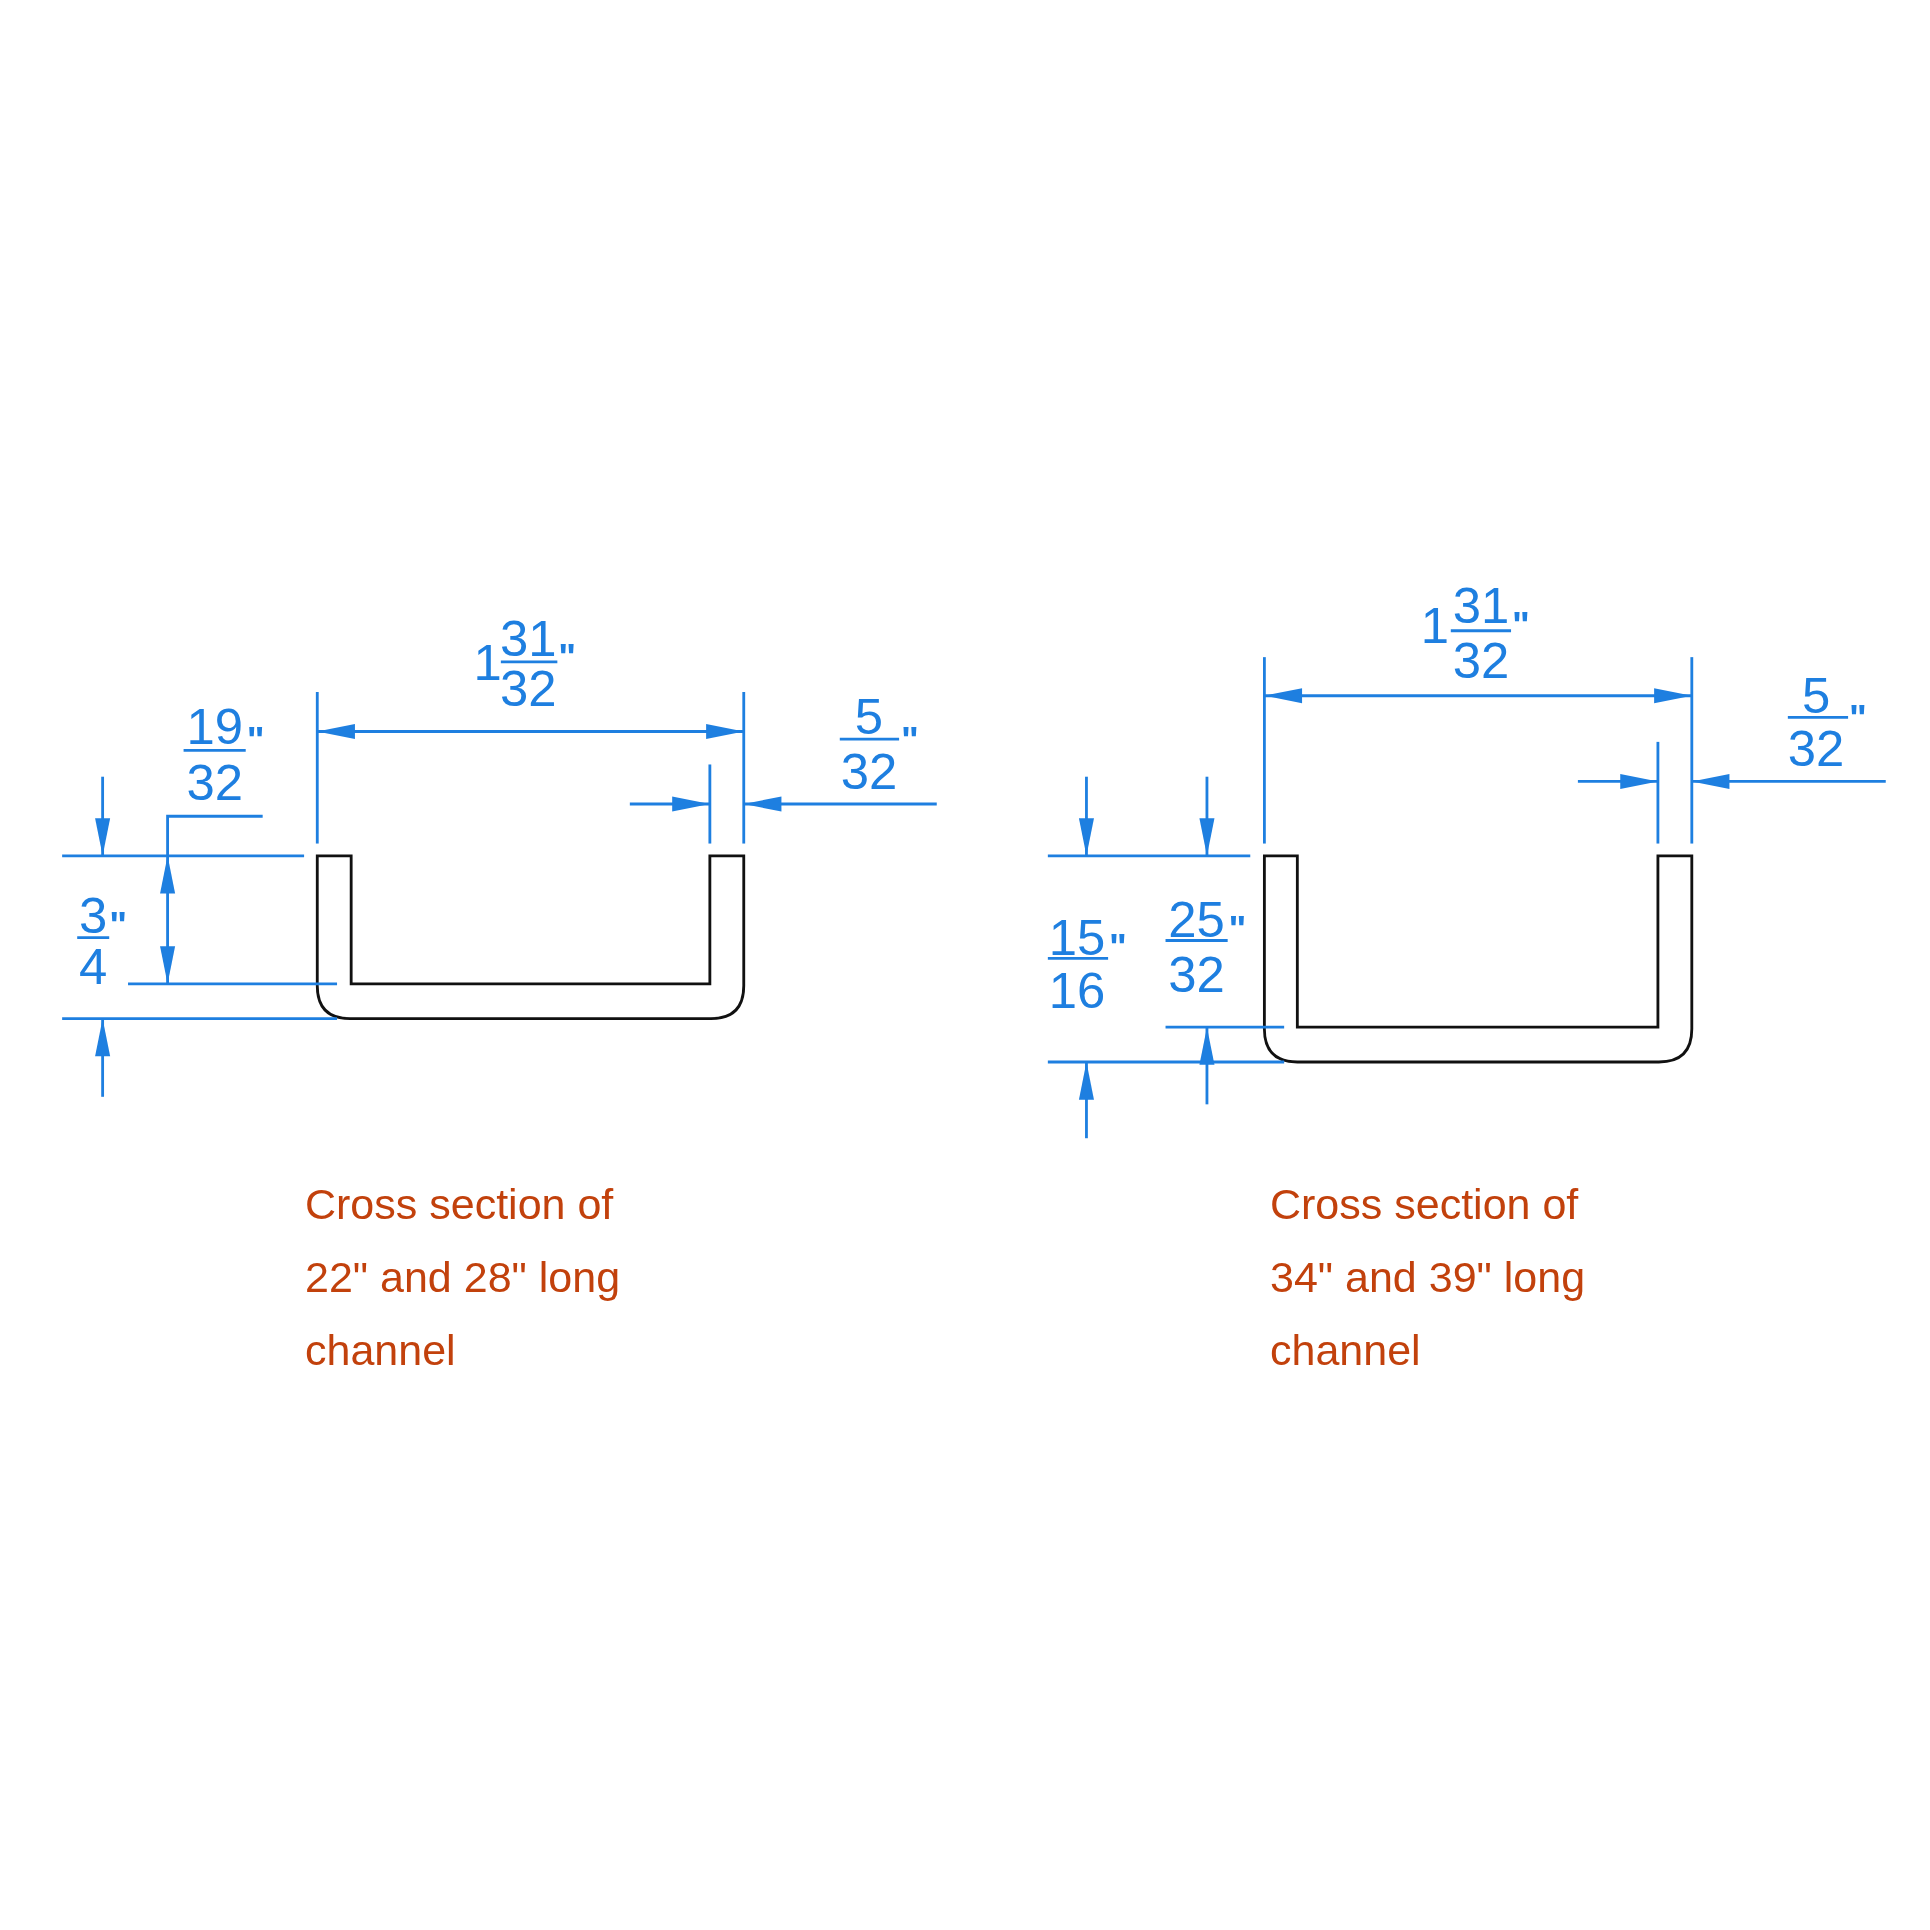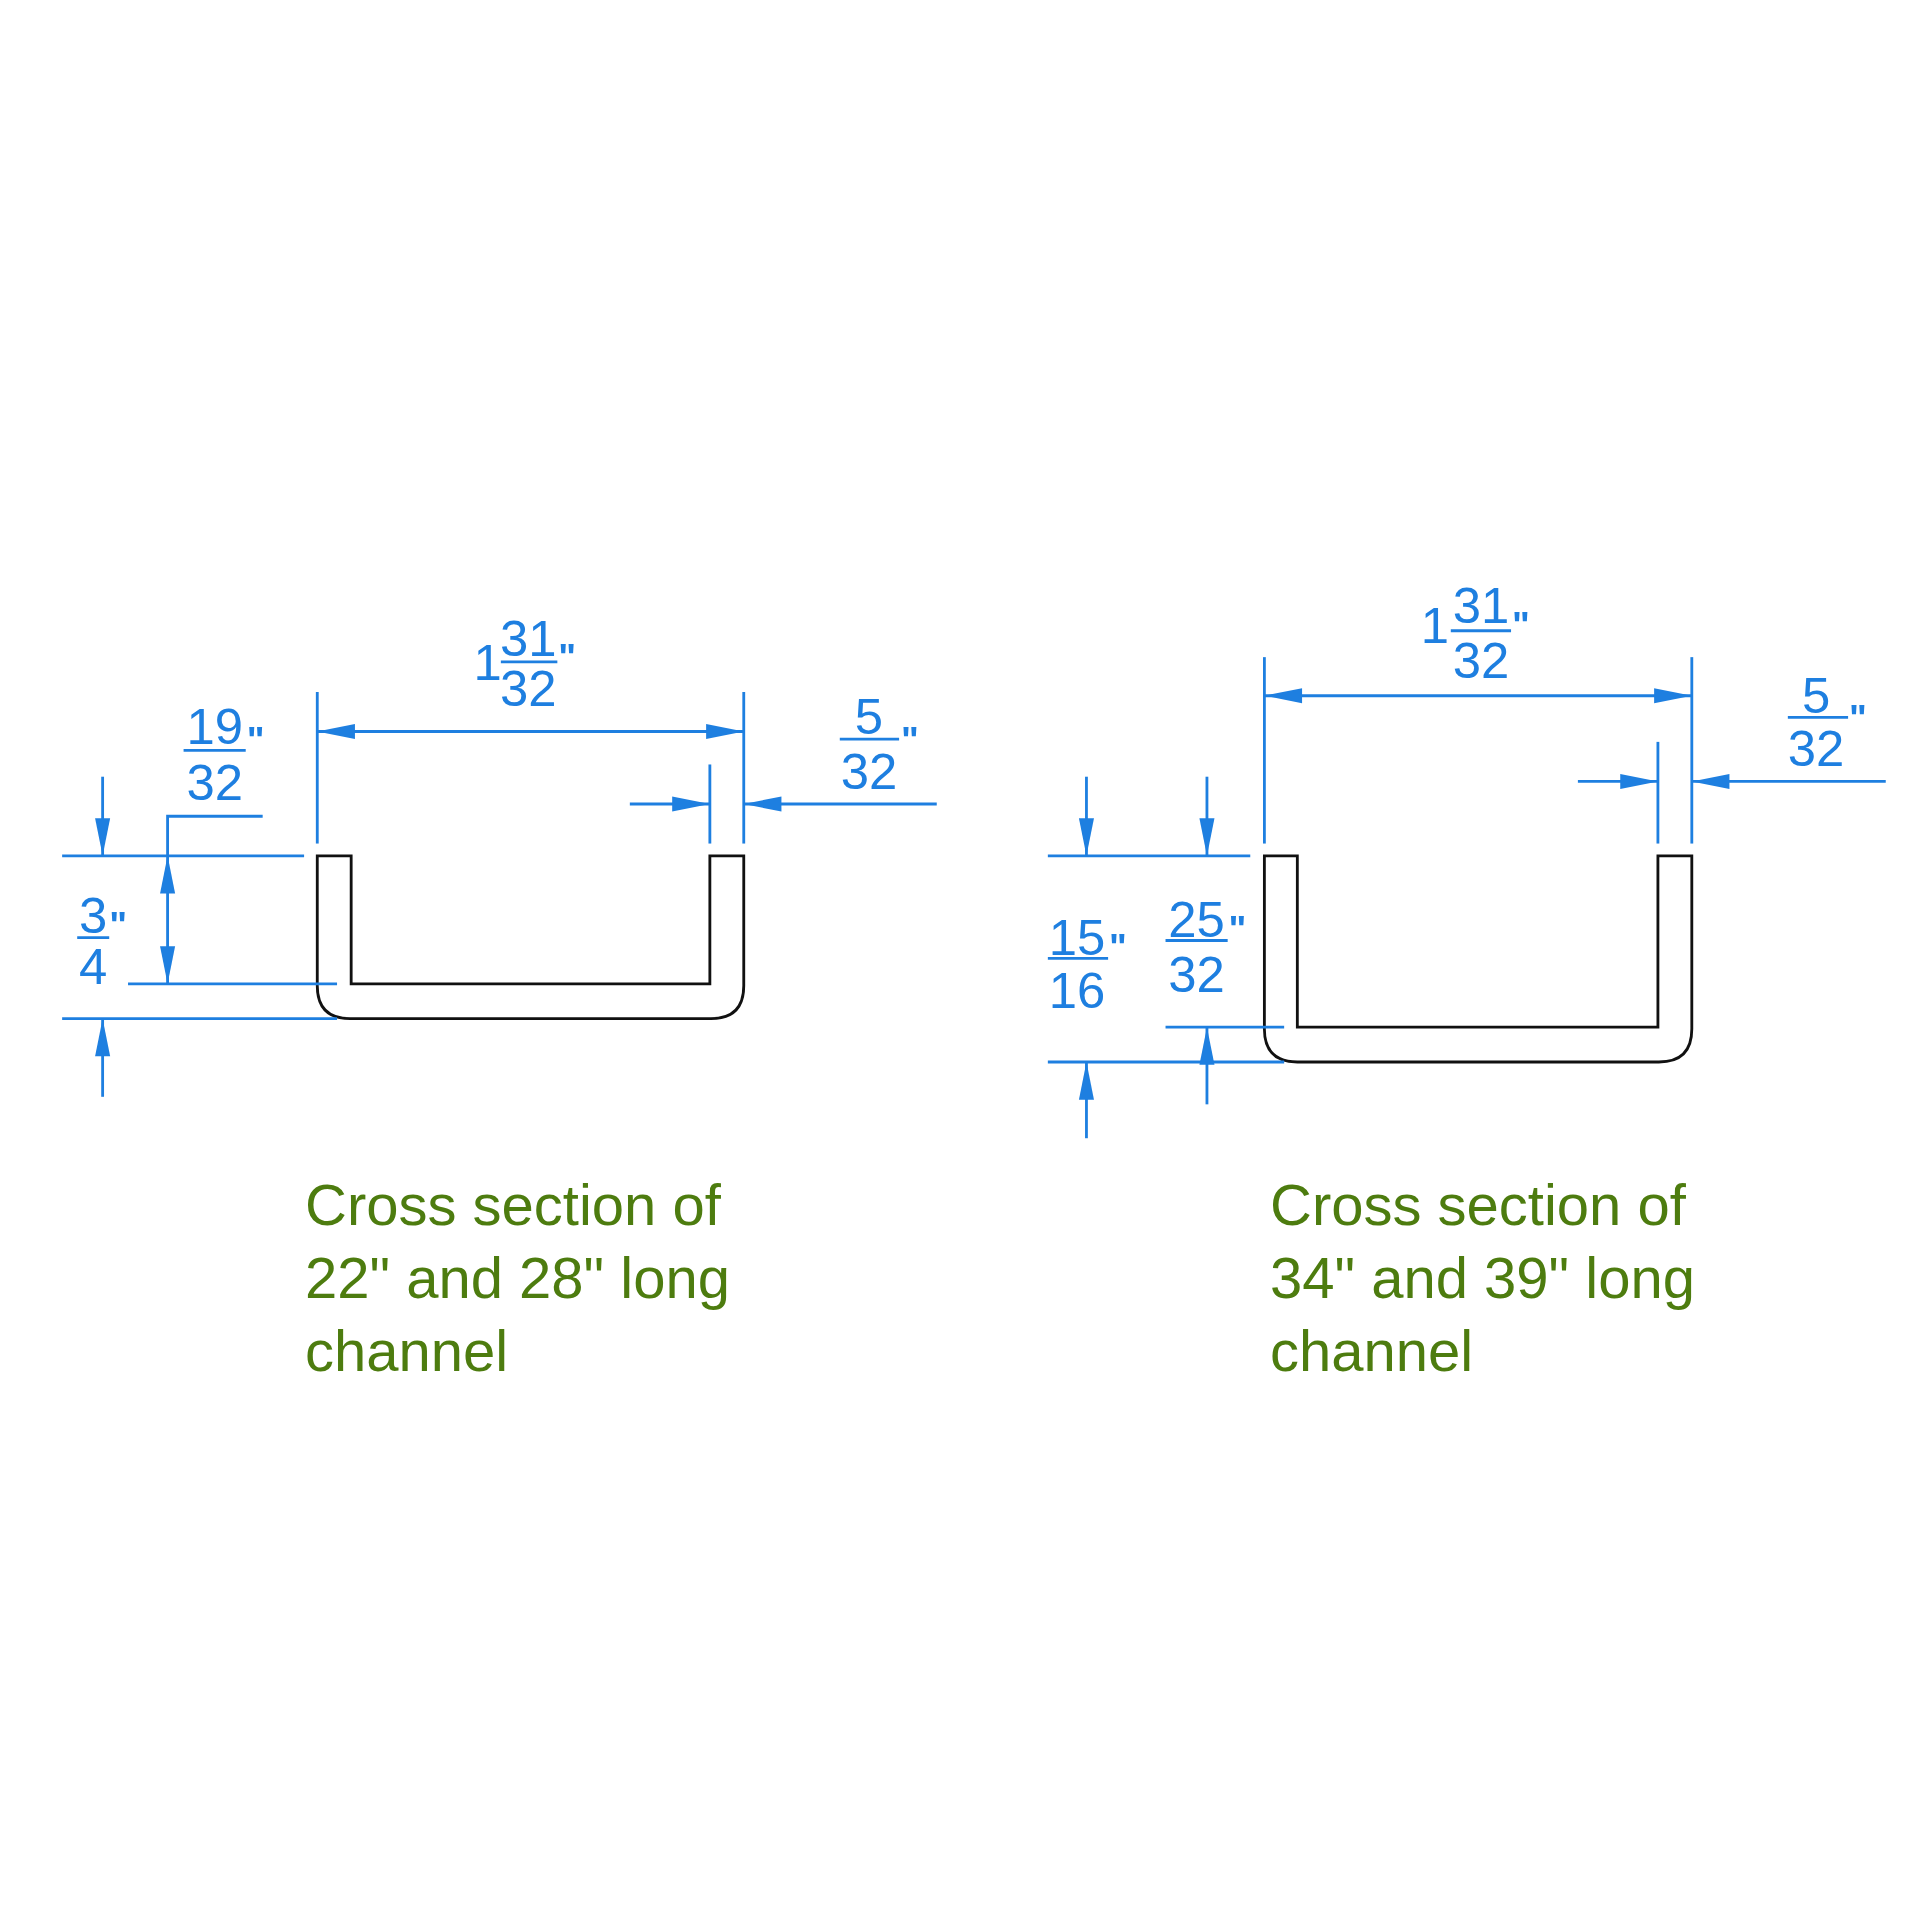--- a/index.html
+++ b/index.html
@@ -3,21 +3,21 @@
 <meta charset="utf-8">
 <style>
   html, body { margin: 0; padding: 0; background: #ffffff; }
   body { width: 1930px; height: 1930px; position: relative; overflow: hidden; }
   svg { position: absolute; left: 0; top: 0; }
   .dim { stroke: #1e7fe0; stroke-width: 3; fill: none; }
   .part { stroke: #111111; stroke-width: 3; fill: none; }
   .arrow { fill: #1e7fe0; stroke: none; }
   .dtxt { fill: #1e7fe0; font-family: "Liberation Sans", sans-serif; font-size: 54px; }
   .qtxt { fill: #1e7fe0; font-family: "Liberation Sans", sans-serif; font-size: 40px; font-weight: bold; }
-  .caption { position: absolute; font-family: "Liberation Sans", sans-serif; font-size: 58px; line-height: 73px; color: #4d7c0f; }
+  .caption { position: absolute; font-family: "Liberation Sans", sans-serif; font-size: 43px; line-height: 73px; color: #c2410c; }
 </style>
 </head>
 <body>
 
 <svg width="1930" height="1930" viewBox="0 0 2050 2050">
 
   <g>
     <path class="part" d="M337 909 L373 909 L373 1045 L754 1045 L754 909 L790 909 L790 1047 Q790 1082 755 1082 L372 1082 Q337 1082 337 1047 Z"></path>
 
     <line class="dim" x1="337" y1="735" x2="337" y2="896"></line>

